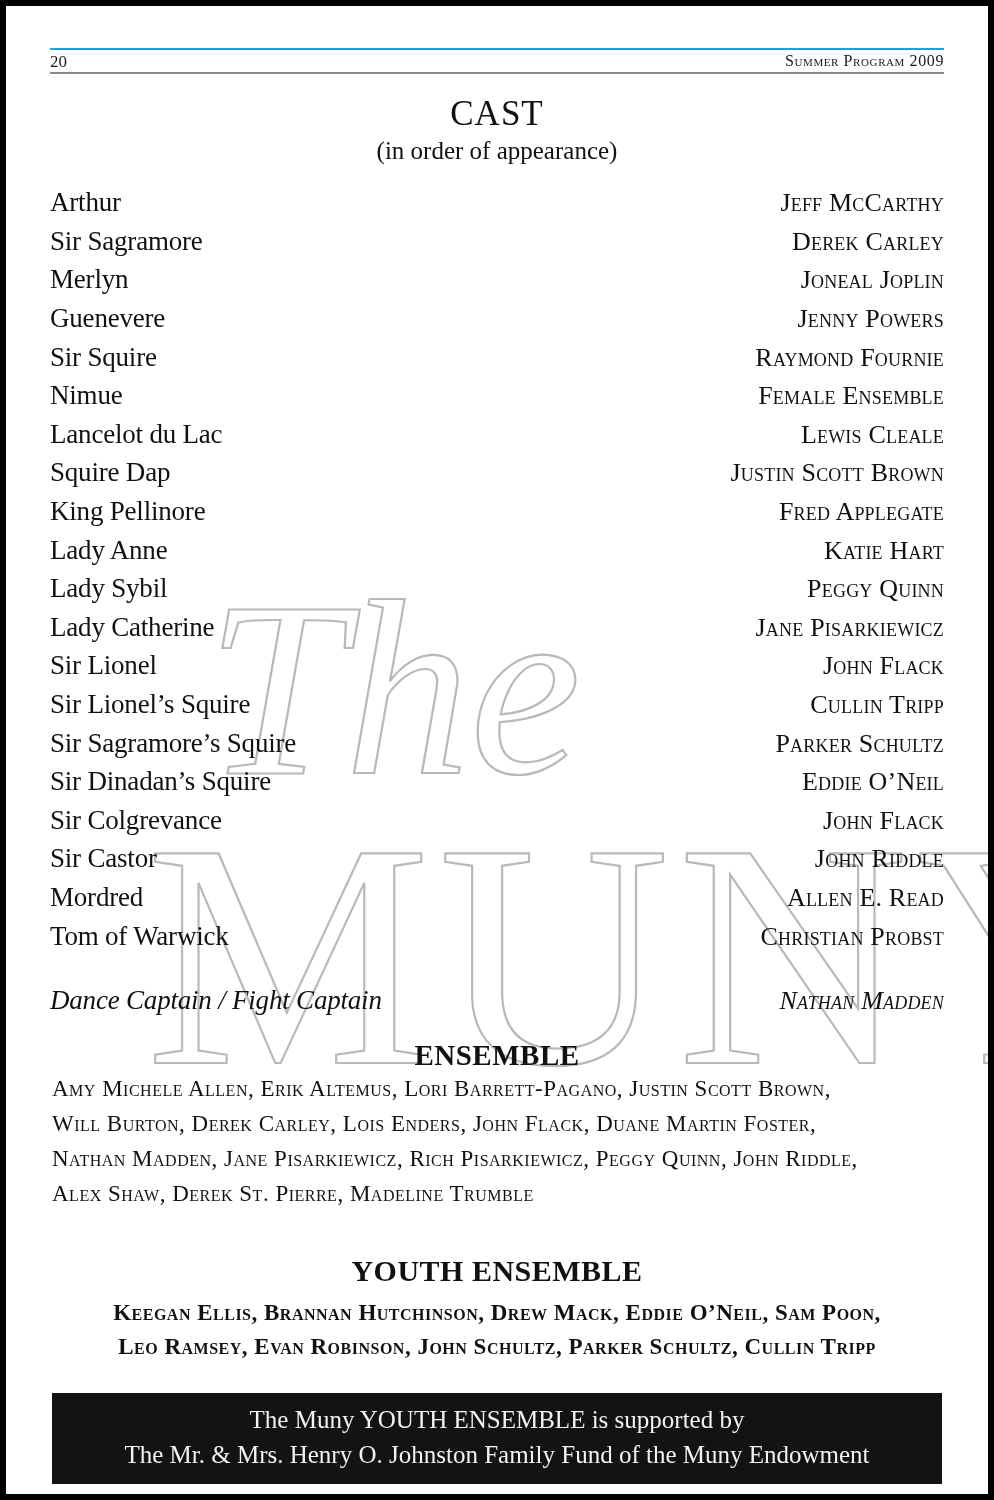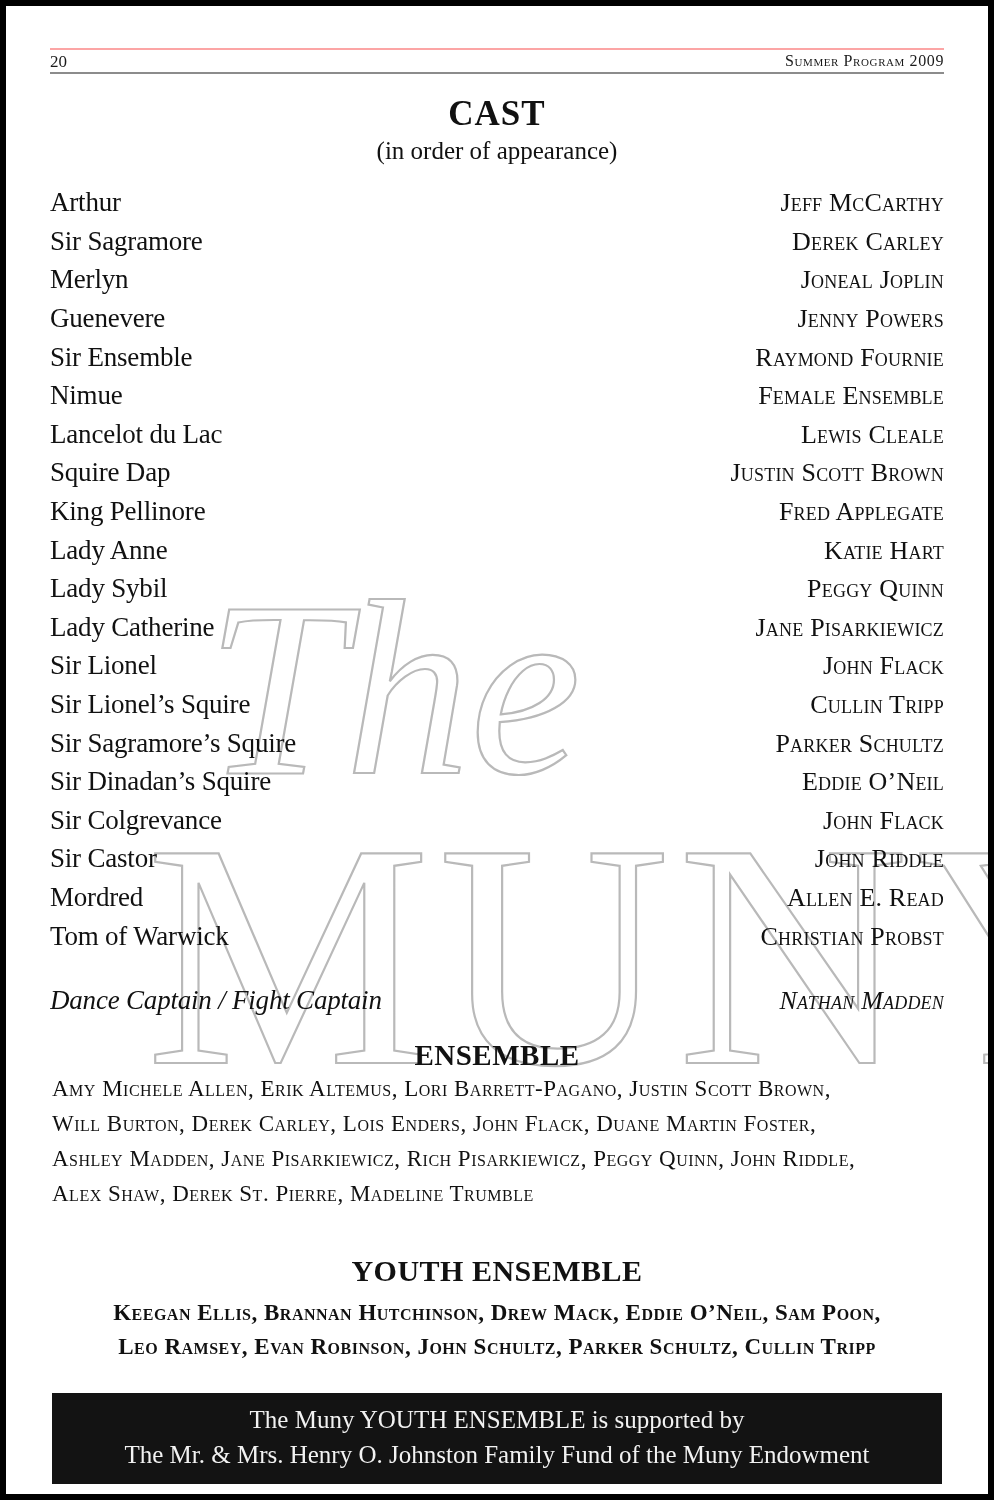--- a/index.html
+++ b/index.html
@@ -66,21 +66,21 @@
   
   #content {
     position: relative;
     z-index: 2;
   }
 
   
   .runhead {
     position: relative;
     margin-top: 42px;
-    border-top: 2px solid #fca5a5;
+    border-top: 2px solid #0ea5e9;
     border-bottom: 2px solid #8c8c8c;
     height: 22px;
     display: flex;
     align-items: center;
     justify-content: space-between;
   }
   .runhead .folio {
     font-size: 17px;
     line-height: 1;
     color: #1a1a1a;
@@ -90,21 +90,21 @@
     line-height: 1;
     font-variant: small-caps;
     letter-spacing: 0.6px;
     color: #1a1a1a;
   }
 
   
   .cast-title {
     text-align: center;
     font-size: 35px;
-    font-weight: bold;
+    font-weight: normal;
     letter-spacing: 1px;
     margin-top: 22px;
     line-height: 1.05;
   }
   .cast-subtitle {
     text-align: center;
     font-size: 25px;
     margin-top: 4px;
     line-height: 1.1;
   }
@@ -229,21 +229,21 @@
           <span class="role">Merlyn</span>
           <span class="leader"></span>
           <span class="actor">Joneal Joplin</span>
         </div>
         <div class="cast-row">
           <span class="role">Guenevere</span>
           <span class="leader"></span>
           <span class="actor">Jenny Powers</span>
         </div>
         <div class="cast-row">
-          <span class="role">Sir Ensemble</span>
+          <span class="role">Sir Squire</span>
           <span class="leader"></span>
           <span class="actor">Raymond Fournie</span>
         </div>
         <div class="cast-row">
           <span class="role">Nimue</span>
           <span class="leader"></span>
           <span class="actor">Female Ensemble</span>
         </div>
         <div class="cast-row">
           <span class="role">Lancelot du Lac</span>
@@ -320,21 +320,21 @@
           <span class="role">Dance Captain / Fight Captain</span>
           <span class="leader"></span>
           <span class="actor">Nathan Madden</span>
         </div>
       </div>
 
       <div class="section-head">ENSEMBLE</div>
       <div class="name-block">
         <span class="nb-line">Amy Michele Allen, Erik Altemus, Lori Barrett-Pagano, Justin Scott Brown,</span>
         <span class="nb-line">Will Burton, Derek Carley, Lois Enders, John Flack, Duane Martin Foster,</span>
-        <span class="nb-line">Ashley Madden, Jane Pisarkiewicz, Rich Pisarkiewicz, Peggy Quinn, John Riddle,</span>
+        <span class="nb-line">Nathan Madden, Jane Pisarkiewicz, Rich Pisarkiewicz, Peggy Quinn, John Riddle,</span>
         <span class="nb-line">Alex Shaw, Derek St. Pierre, Madeline Trumble</span>
       </div>
 
       <div class="section-head youth">YOUTH ENSEMBLE</div>
       <div class="name-block youth">
         <span class="nb-line">Keegan Ellis, Brannan Hutchinson, Drew Mack, Eddie O’Neil, Sam Poon,</span>
         <span class="nb-line">Leo Ramsey, Evan Robinson, John Schultz, Parker Schultz, Cullin Tripp</span>
       </div>
 
       <div class="banner">

